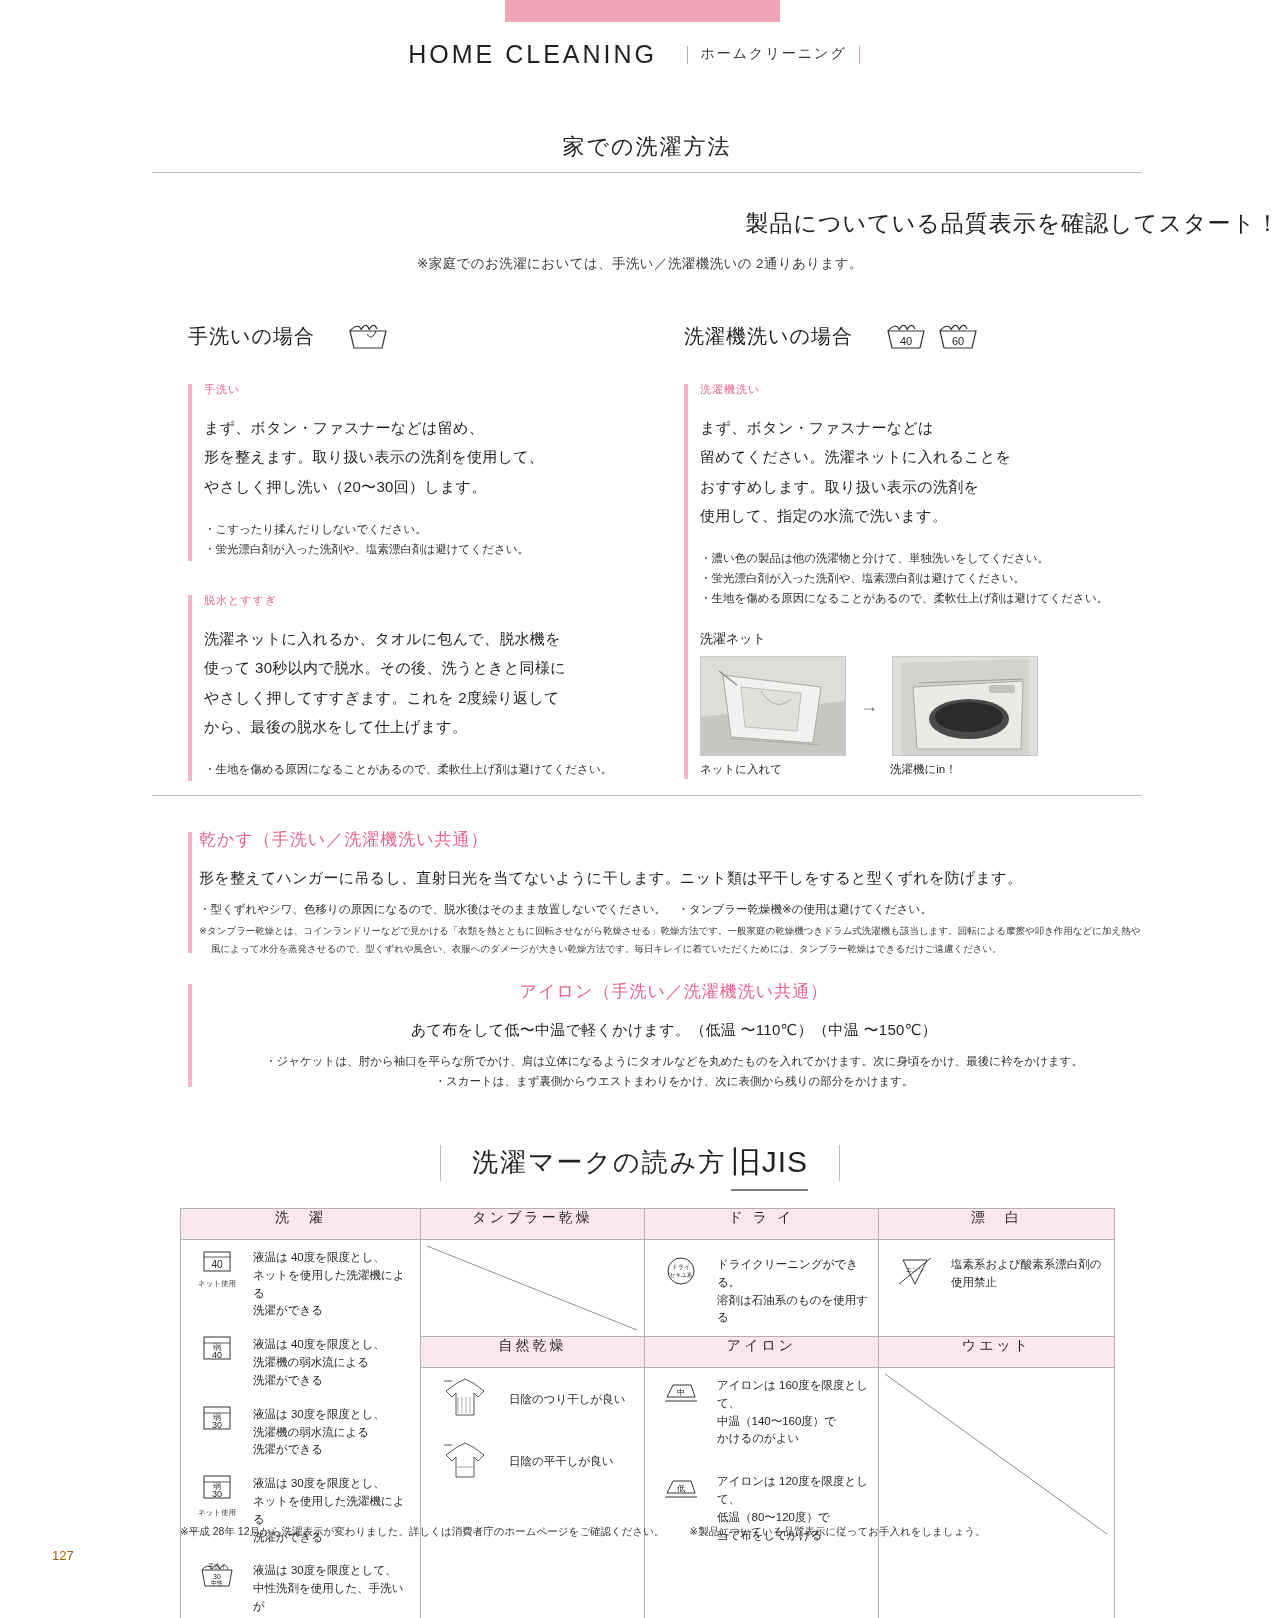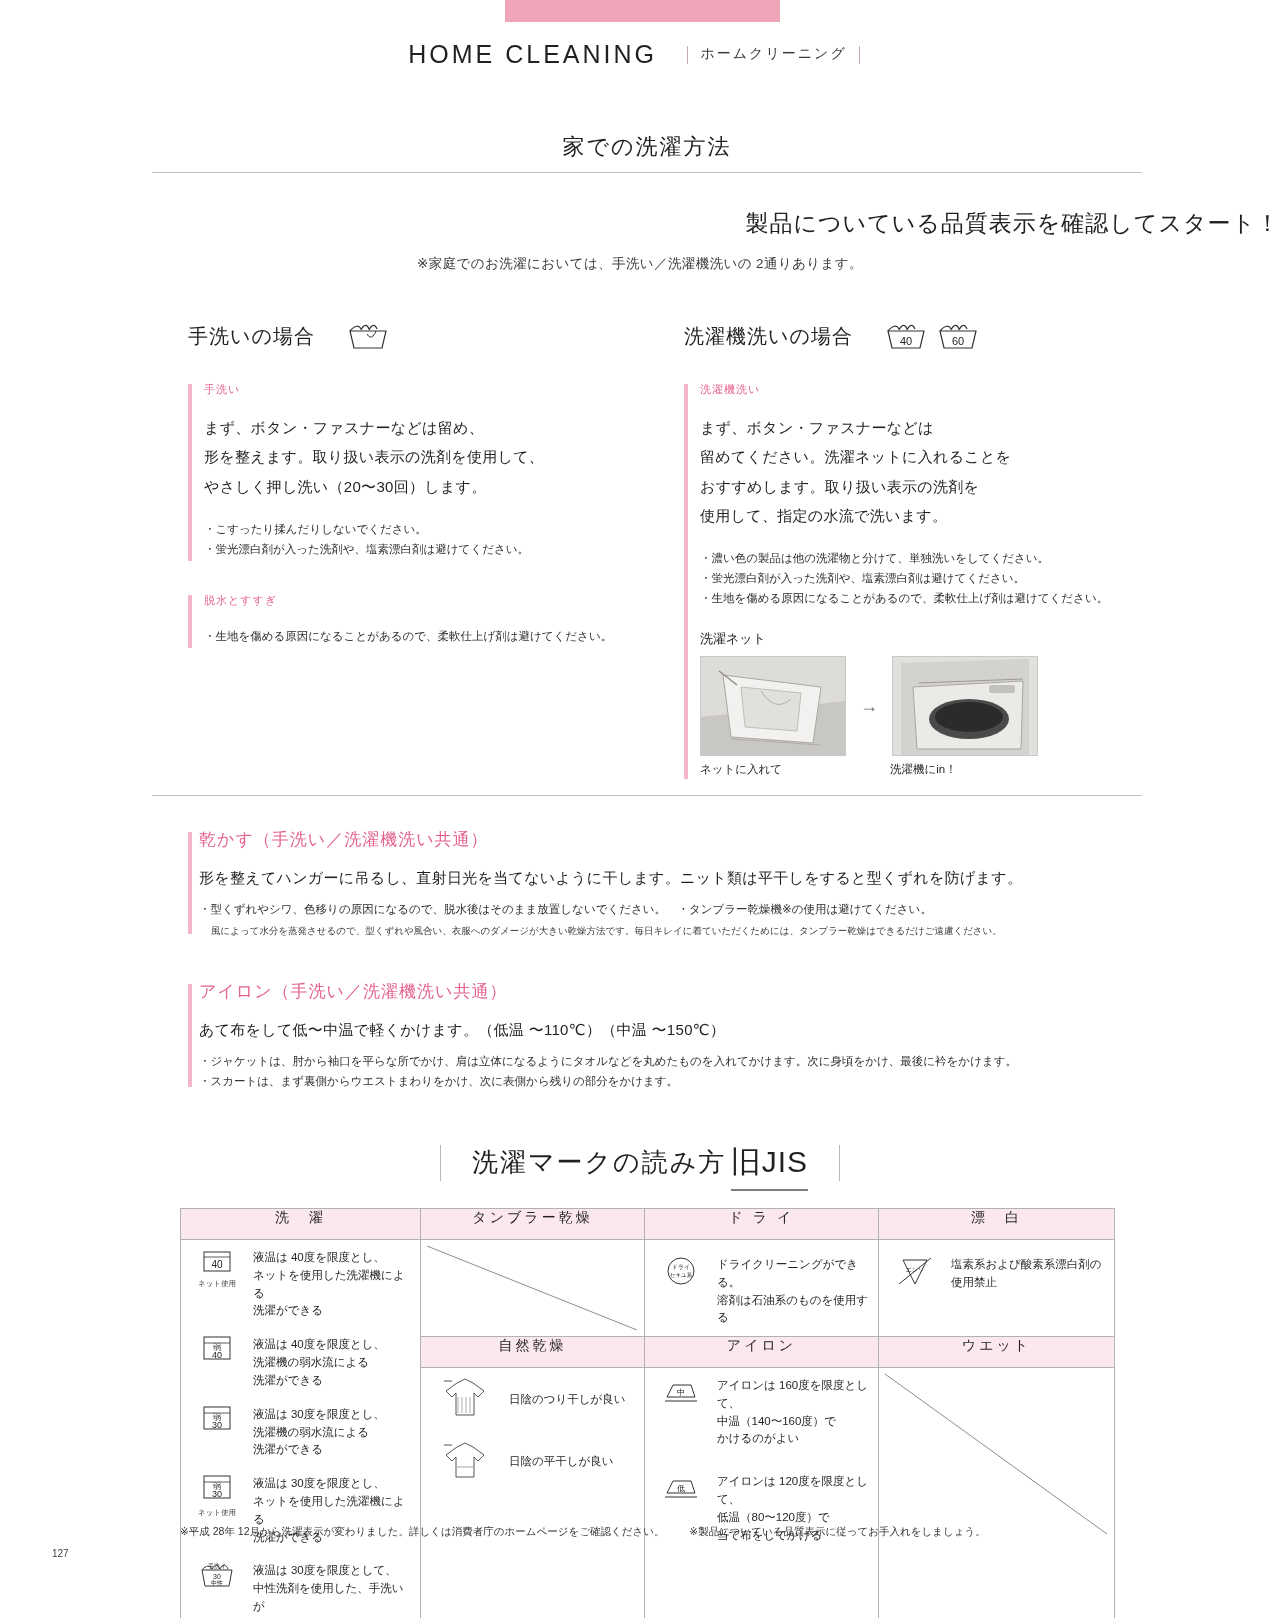--- a/index.html
+++ b/index.html
@@ -195,21 +195,21 @@
   }
   .wide-block::before {
     content: "";
     position: absolute;
     left: 0; top: 4px;
     width: 4px;
     height: calc(100% - 8px);
     background: #f3b6c6;
   }
   #dry-block { top: 828px; }
-  #iron-block { top: 980px; }
+  #iron-block { top: 980px; text-align: center; }
   .wide-title {
     font-size: 17px;
     color: #e4638c;
     letter-spacing: 1px;
     margin-bottom: 18px;
   }
   .wide-main {
     font-size: 15px;
     color: #231f20;
     letter-spacing: 0.3px;
@@ -314,22 +314,22 @@
     left: 180px;
     top: 1525px;
     font-size: 10.5px;
     color: #333;
   }
   .foot-note span { margin-right: 22px; }
   .page-no {
     position: absolute;
     left: 52px;
     top: 1548px;
-    font-size: 10px;
-    color: #404040;
+    font-size: 13px;
+    color: #a16207;
   }
 </style>
 </head>
 <body>
 
 <div class="pink-tab"></div>
 
 <div class="header">
   <span class="header-en">HOME CLEANING</span>
   <span class="header-bars">
@@ -366,20 +366,24 @@
 形を整えます。取り扱い表示の洗剤を使用して、
 やさしく押し洗い（20〜30回）します。</div>
     <div class="notes">
       <div>・こすったり揉んだりしないでください。</div>
       <div>・蛍光漂白剤が入った洗剤や、塩素漂白剤は避けてください。</div>
     </div>
   </div>
 
   <div class="sub-block" style="margin-top:34px">
     <div class="sub-title">脱水とすすぎ</div>
+    <div class="body-text" style="white-space:pre-line">洗濯ネットに入れるか、タオルに包んで、脱水機を
+使って 30秒以内で脱水。その後、洗うときと同様に
+やさしく押してすすぎます。これを 2度繰り返して
+から、最後の脱水をして仕上げます。</div>
     <div class="notes">
       <div>・生地を傷める原因になることがあるので、柔軟仕上げ剤は避けてください。</div>
     </div>
   </div>
 </div>
 
 <div class="col col-right">
   <div class="col-head">
     <span class="col-head-title">洗濯機洗いの場合</span>
     <span class="icon-row">
@@ -448,20 +452,21 @@
     </div>
   </div>
 </div>
 
 <div class="divider"></div>
 
 <div class="wide-block" id="dry-block">
   <div class="wide-title">乾かす（手洗い／洗濯機洗い共通）</div>
   <div class="wide-main">形を整えてハンガーに吊るし、直射日光を当てないように干します。ニット類は平干しをすると型くずれを防げます。</div>
   <div class="wide-note">・型くずれやシワ、色移りの原因になるので、脱水後はそのまま放置しないでください。　・タンブラー乾燥機※の使用は避けてください。</div>
+  <div class="tiny-note">※タンブラー乾燥とは、コインランドリーなどで見かける「衣類を熱とともに回転させながら乾燥させる」乾燥方法です。一般家庭の乾燥機つきドラム式洗濯機も該当します。回転による摩擦や叩き作用などに加え熱や</div>
   <div class="tiny-note" style="padding-left:12px">風によって水分を蒸発させるので、型くずれや風合い、衣服へのダメージが大きい乾燥方法です。毎日キレイに着ていただくためには、タンブラー乾燥はできるだけご遠慮ください。</div>
 </div>
 
 <div class="wide-block" id="iron-block">
   <div class="wide-title">アイロン（手洗い／洗濯機洗い共通）</div>
   <div class="wide-main">あて布をして低〜中温で軽くかけます。（低温 〜110℃）（中温 〜150℃）</div>
   <div class="wide-note">・ジャケットは、肘から袖口を平らな所でかけ、肩は立体になるようにタオルなどを丸めたものを入れてかけます。次に身頃をかけ、最後に衿をかけます。</div>
   <div class="wide-note">・スカートは、まず裏側からウエストまわりをかけ、次に表側から残りの部分をかけます。</div>
 </div>
 

